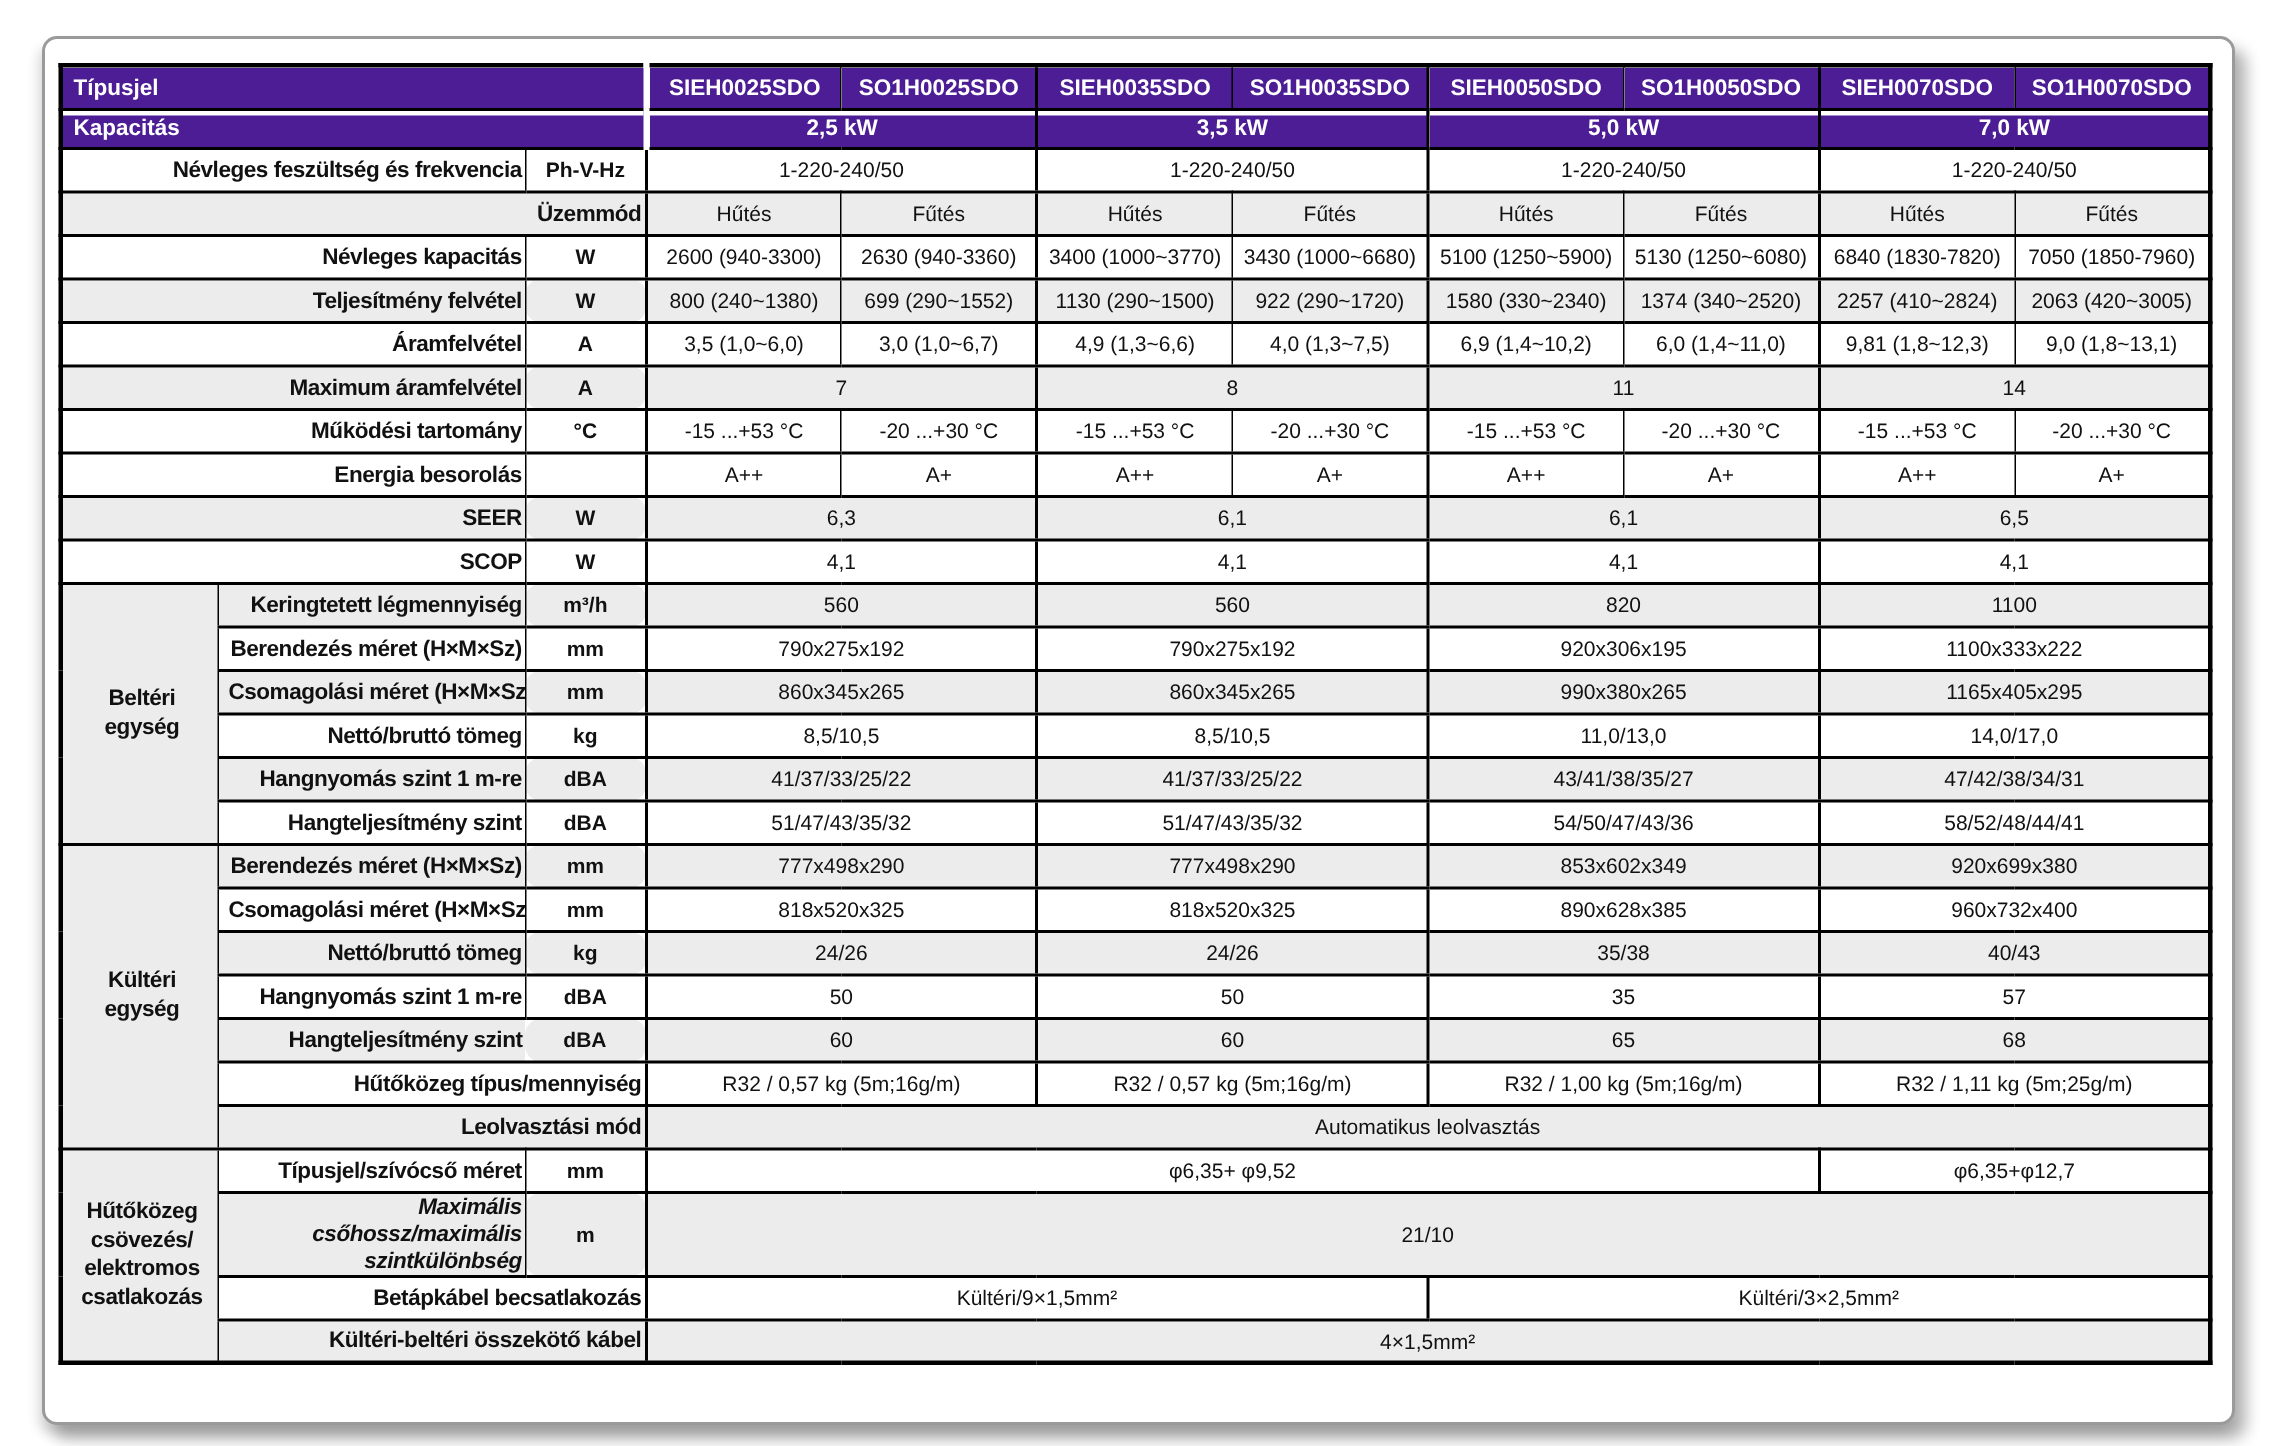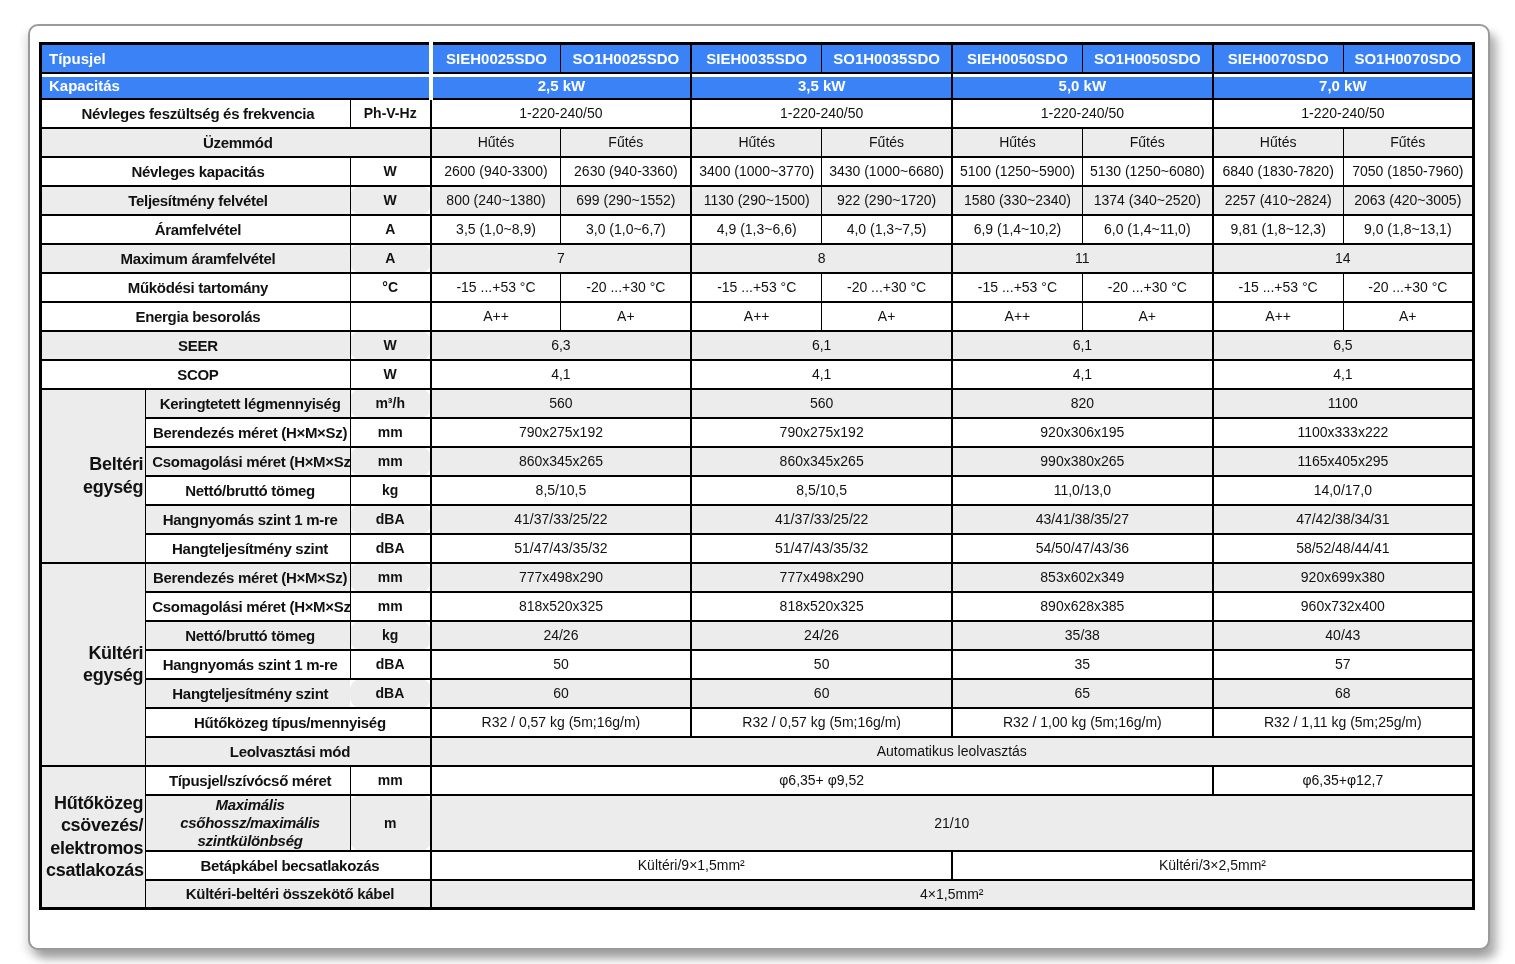--- a/index.html
+++ b/index.html
@@ -10,26 +10,26 @@
          box-shadow:7px 9px 10px rgba(0,0,0,.30), -3px 6px 8px rgba(0,0,0,.12);}
   table.spec{position:absolute;left:9px;top:16px;width:1436px;
              border-collapse:collapse;table-layout:fixed;border:3px solid #000;}
   td{border:1px solid #000;border-top-width:2px;border-bottom-width:2px;
      font-size:14px;color:#111;text-align:center;vertical-align:middle;
      padding:0 2px;overflow:hidden;white-space:nowrap;}
   tr{height:29px;}
   tr.h2{height:26px;}
   tr.tall{height:56px;}
   tr.alt td{background:#ececec;}
-  .lab{text-align:center;font-weight:bold;font-size:15px;padding-left:6px;letter-spacing:-0.3px;}
+  .lab{text-align:right;font-weight:bold;font-size:15px;padding-left:6px;letter-spacing:-0.3px;}
   .unit{font-weight:bold;font-size:14px;border-radius:11px;}
-  .hdr{background:#3b82f6;color:#fff;font-weight:bold;font-size:15px;}
+  .hdr{background:#4c1d95;color:#fff;font-weight:bold;font-size:15px;}
   tr.h2 td.hdr{box-shadow:inset 0 3px 0 #fff;}
   .hdrlab{text-align:left;padding-left:7px;border-right:4px solid #fff;}
-  .group{background:#ececec;font-weight:bold;font-size:18px;text-align:right;
+  .group{background:#ececec;font-weight:bold;font-size:15px;text-align:center;
          padding-left:4px;white-space:normal;line-height:1.25;letter-spacing:-0.3px;}
   .gs{border-left-width:2px;}
   .du{border-left-width:2px;}
   .nosep{border-right-style:hidden;}
   .wrap{white-space:normal;line-height:1.2;font-style:italic;}
   col.cA{width:105px;} col.cB{width:204px;} col.cC{width:80px;} col.cD{width:130px;}
 </style>
 </head>
 <body>
 
@@ -108,21 +108,21 @@
   <td class="gs">1130 (290~1500)</td>
   <td>922 (290~1720)</td>
   <td class="gs">1580 (330~2340)</td>
   <td>1374 (340~2520)</td>
   <td class="gs">2257 (410~2824)</td>
   <td>2063 (420~3005)</td>
 </tr>
 <tr>
   <td colspan="2" class="lab">Áramfelvétel</td>
   <td class="unit">A</td>
-  <td class="du">3,5 (1,0~8,9)</td>
+  <td class="du">3,5 (1,0~6,0)</td>
   <td>3,0 (1,0~6,7)</td>
   <td class="gs">4,9 (1,3~6,6)</td>
   <td>4,0 (1,3~7,5)</td>
   <td class="gs">6,9 (1,4~10,2)</td>
   <td>6,0 (1,4~11,0)</td>
   <td class="gs">9,81 (1,8~12,3)</td>
   <td>9,0 (1,8~13,1)</td>
 </tr>
 <tr class="alt">
   <td colspan="2" class="lab">Maximum áramfelvétel</td>

